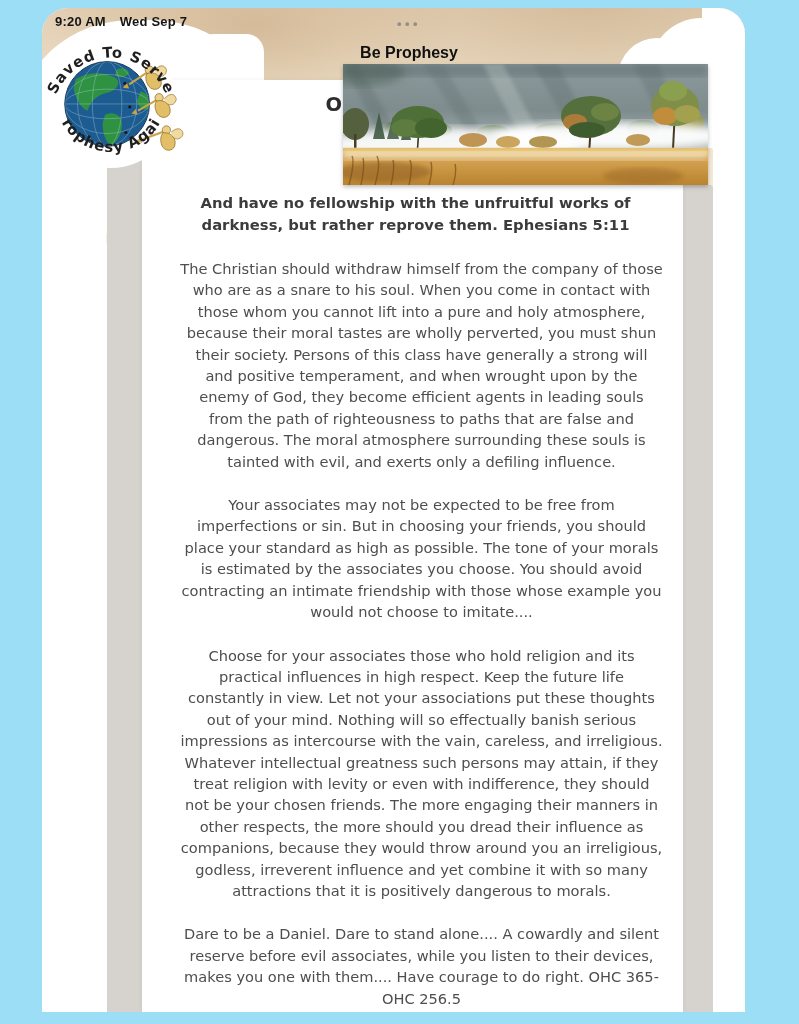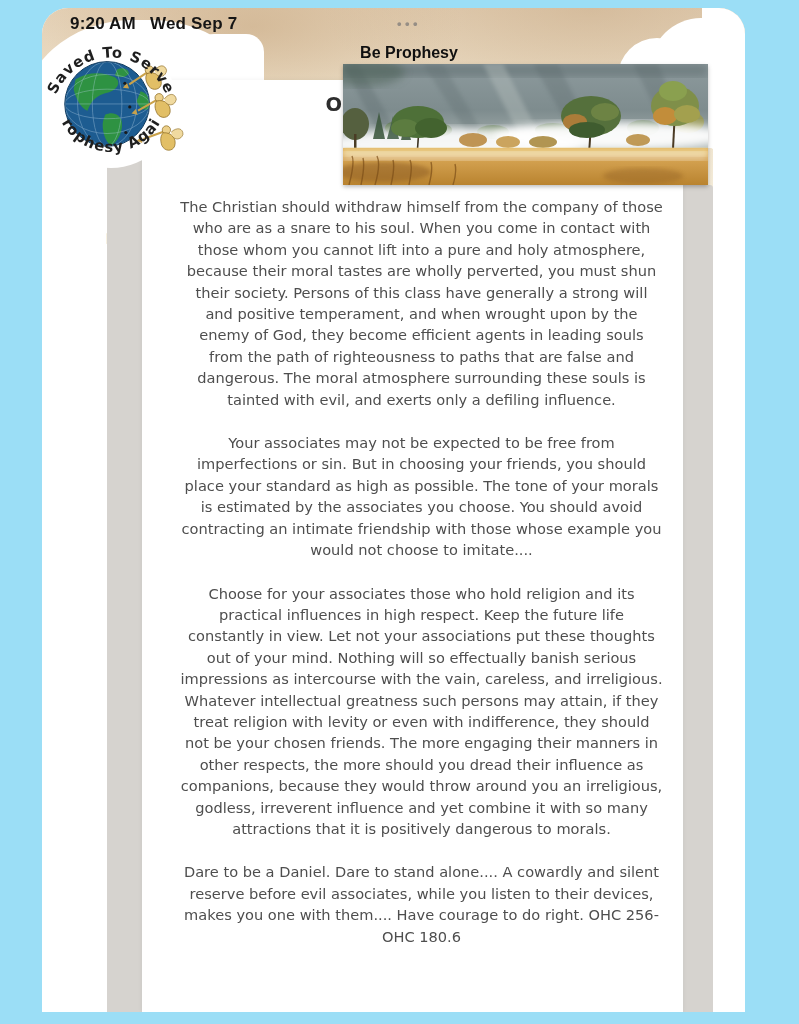--- a/index.html
+++ b/index.html
@@ -26,21 +26,21 @@
   .cloud-r1{left:576px;top:30px;width:78px;height:78px;border-radius:50%;}
   .cloud-r2{left:608px;top:10px;width:102px;height:102px;border-radius:50%;}
   .cloud-r3{left:645px;top:38px;width:112px;height:112px;border-radius:50%;}
   .cloud-r4{left:660px;top:0;width:43px;height:140px;}
   .margin-right{position:absolute;left:671px;top:120px;width:32px;height:884px;background:#fff;}
   .margin-left{position:absolute;left:0;top:150px;width:64px;height:854px;background:#fff;}
   .strip{position:absolute;width:36px;background:#d6d3cf;}
   .strip-left{left:65px;top:120px;height:884px;border-radius:16px 16px 0 0;}
   .strip-right{left:638px;top:177px;width:33px;height:827px;border-radius:3px 3px 0 0;}
   .statusbar{
-    position:absolute;left:28px;top:6px;font-size:17px;font-weight:600;
+    position:absolute;left:13px;top:6px;font-size:13px;font-weight:600;
     color:#151515;letter-spacing:.2px;text-align:right;
   }
   .statusbar span{margin-right:14px;}
   .topcenter{position:absolute;left:63px;top:0;width:608px;text-align:center;}
   .dots{
     position:absolute;left:0;top:8px;width:100%;
     font-size:13px;letter-spacing:3.5px;color:#968e85;font-weight:bold;
   }
   .page-title{
     position:absolute;left:0;top:36px;width:100%;
@@ -100,24 +100,25 @@
     <div class="page-title">Be Prophesy</div>
   </div>
 
   <div class="card">
     <div class="article">
       <h1>Our High Calling</h1>
       <div class="byline">
         <div>By: Ellen G. White.</div>
         <div>September 7</div>
       </div>
+      <div class="verse">And have no fellowship with the unfruitful works of darkness, but rather reprove them. Ephesians 5:11</div>
       <p class="body">The Christian should withdraw himself from the company of those who are as a snare to his soul. When you come in contact with those whom you cannot lift into a pure and holy atmosphere, because their moral tastes are wholly perverted, you must shun their society. Persons of this class have generally a strong will and positive temperament, and when wrought upon by the enemy of God, they become efficient agents in leading souls from the path of righteousness to paths that are false and dangerous. The moral atmosphere surrounding these souls is tainted with evil, and exerts only a defiling influence.</p>
       <p class="body">Your associates may not be expected to be free from imperfections or sin. But in choosing your friends, you should place your standard as high as possible. The tone of your morals is estimated by the associates you choose. You should avoid contracting an intimate friendship with those whose example you would not choose to imitate....</p>
       <p class="body">Choose for your associates those who hold religion and its practical influences in high respect. Keep the future life constantly in view. Let not your associations put these thoughts out of your mind. Nothing will so effectually banish serious impressions as intercourse with the vain, careless, and irreligious. Whatever intellectual greatness such persons may attain, if they treat religion with levity or even with indifference, they should not be your chosen friends. The more engaging their manners in other respects, the more should you dread their influence as companions, because they would throw around you an irreligious, godless, irreverent influence and yet combine it with so many attractions that it is positively dangerous to morals.</p>
-      <p class="body">Dare to be a Daniel. Dare to stand alone.... A cowardly and silent reserve before evil associates, while you listen to their devices, makes you one with them.... Have courage to do right. OHC 256-OHC 180.6</p>
+      <p class="body">Dare to be a Daniel. Dare to stand alone.... A cowardly and silent reserve before evil associates, while you listen to their devices, makes you one with them.... Have courage to do right. OHC 365-OHC 256.5</p>
     </div>
   </div>
 
   <svg class="landscape" viewBox="0 0 365 121" preserveAspectRatio="none">
     <defs>
       <linearGradient id="cliffG" x1="0" y1="0" x2="0" y2="1">
         <stop offset="0" stop-color="#8d9a9d"></stop>
         <stop offset="0.55" stop-color="#7e8c8e"></stop>
         <stop offset="1" stop-color="#aab4b2"></stop>
       </linearGradient>

